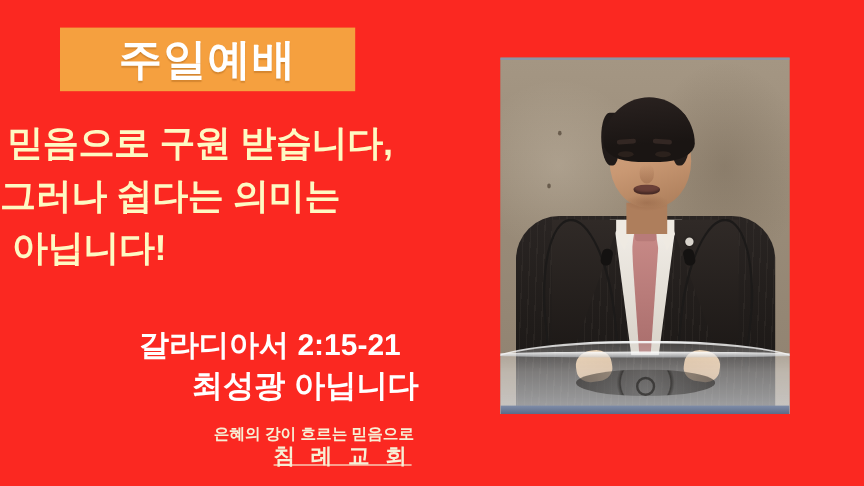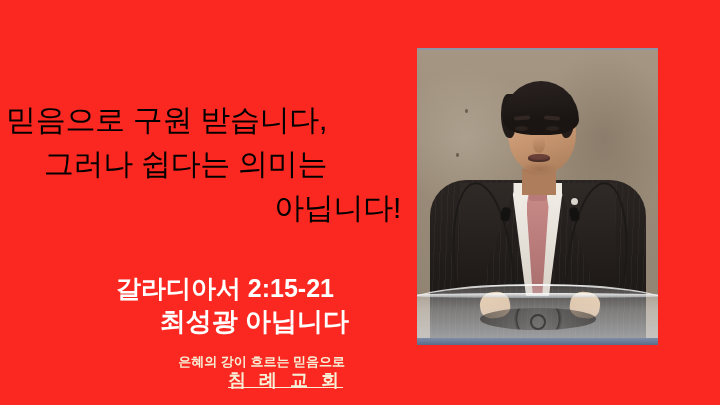--- a/index.html
+++ b/index.html
@@ -38,30 +38,30 @@
     text-shadow: 0 1px 1px rgba(120,60,0,.25);
   }
 
   
   #headline {
     position: absolute;
     left: 0px;
     top: 98px;
     width: 408px;
     text-align: right;
-    color: #000000;
+    color: #fef9c3;
     font-size: 30px;
-    font-weight: normal;
+    font-weight: bold;
     line-height: 44px;
     letter-spacing: -0.3px;
   }
   #headline .hl-line { display: block; white-space: nowrap; }
   #headline .hl-line.l1 { text-align: left; padding-left: 6px; }
-  #headline .hl-line.l2 { text-align: center; padding-right: 37px; }
-  #headline .hl-line.l3 { text-align: right; padding-right: 7px; }
+  #headline .hl-line.l2 { text-align: left; padding-right: 37px; }
+  #headline .hl-line.l3 { text-align: left; padding-right: 7px; padding-left: 10px; }
 
   
   #reference {
     position: absolute;
     left: 0;
     top: 272px;
     width: 352px;
     text-align: right;
     color: #FFFFFF;
     font-weight: bold;
@@ -380,20 +380,23 @@
     left: 0; right: 0; bottom: 0;
     height: 7px;
     background: linear-gradient(180deg, #7E8CA8, #5C6B88);
   }
 </style>
 </head>
 <body>
 
 <div id="slide">
 
+  <div id="title-badge">
+    <span class="badge-text">주일예배</span>
+  </div>
 
   <div id="headline">
     <span class="hl-line l1">믿음으로 구원 받습니다,</span>
     <span class="hl-line l2">그러나 쉽다는 의미는</span>
     <span class="hl-line l3">아닙니다!</span>
   </div>
 
   <div id="reference">
     <span class="ref-scripture">갈라디아서 2:15-21</span>
     <span class="ref-speaker">최성광 아닙니다</span>

